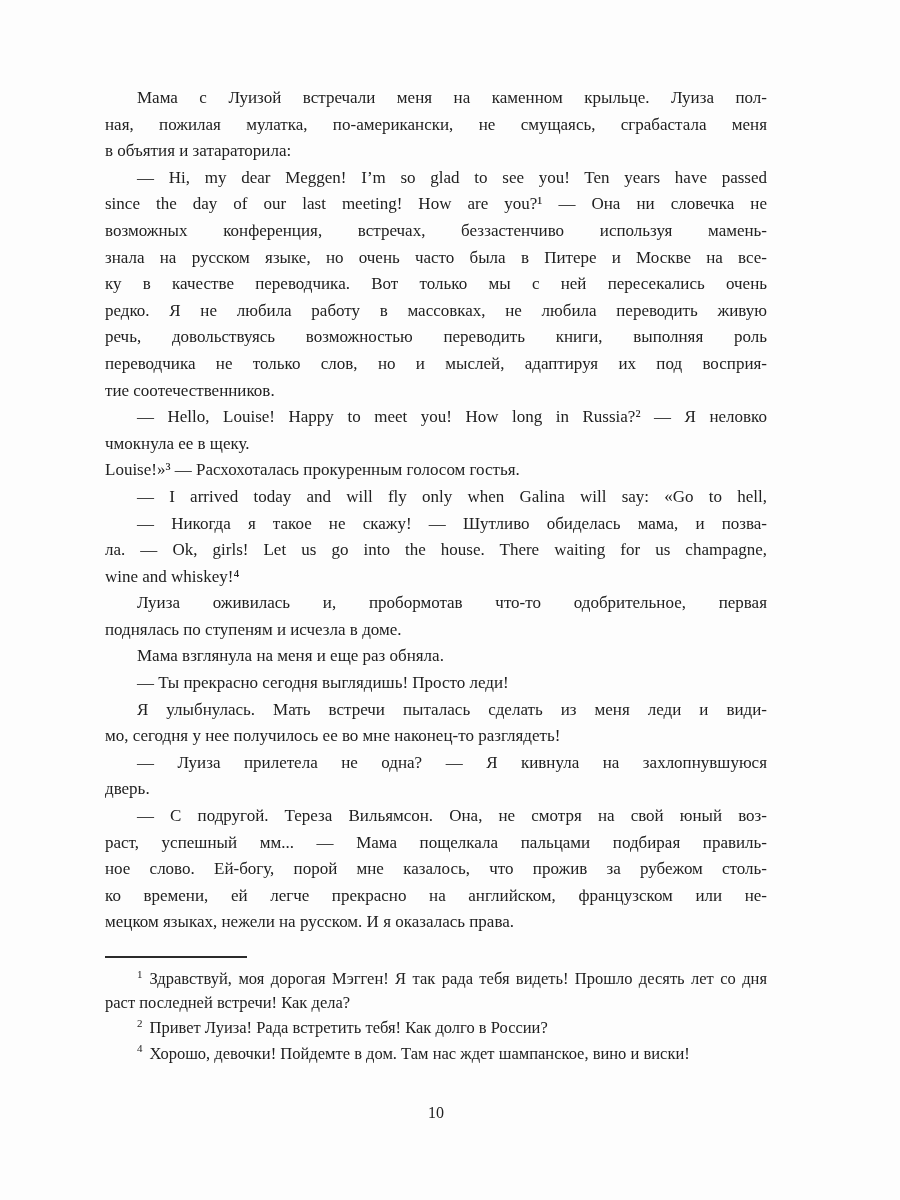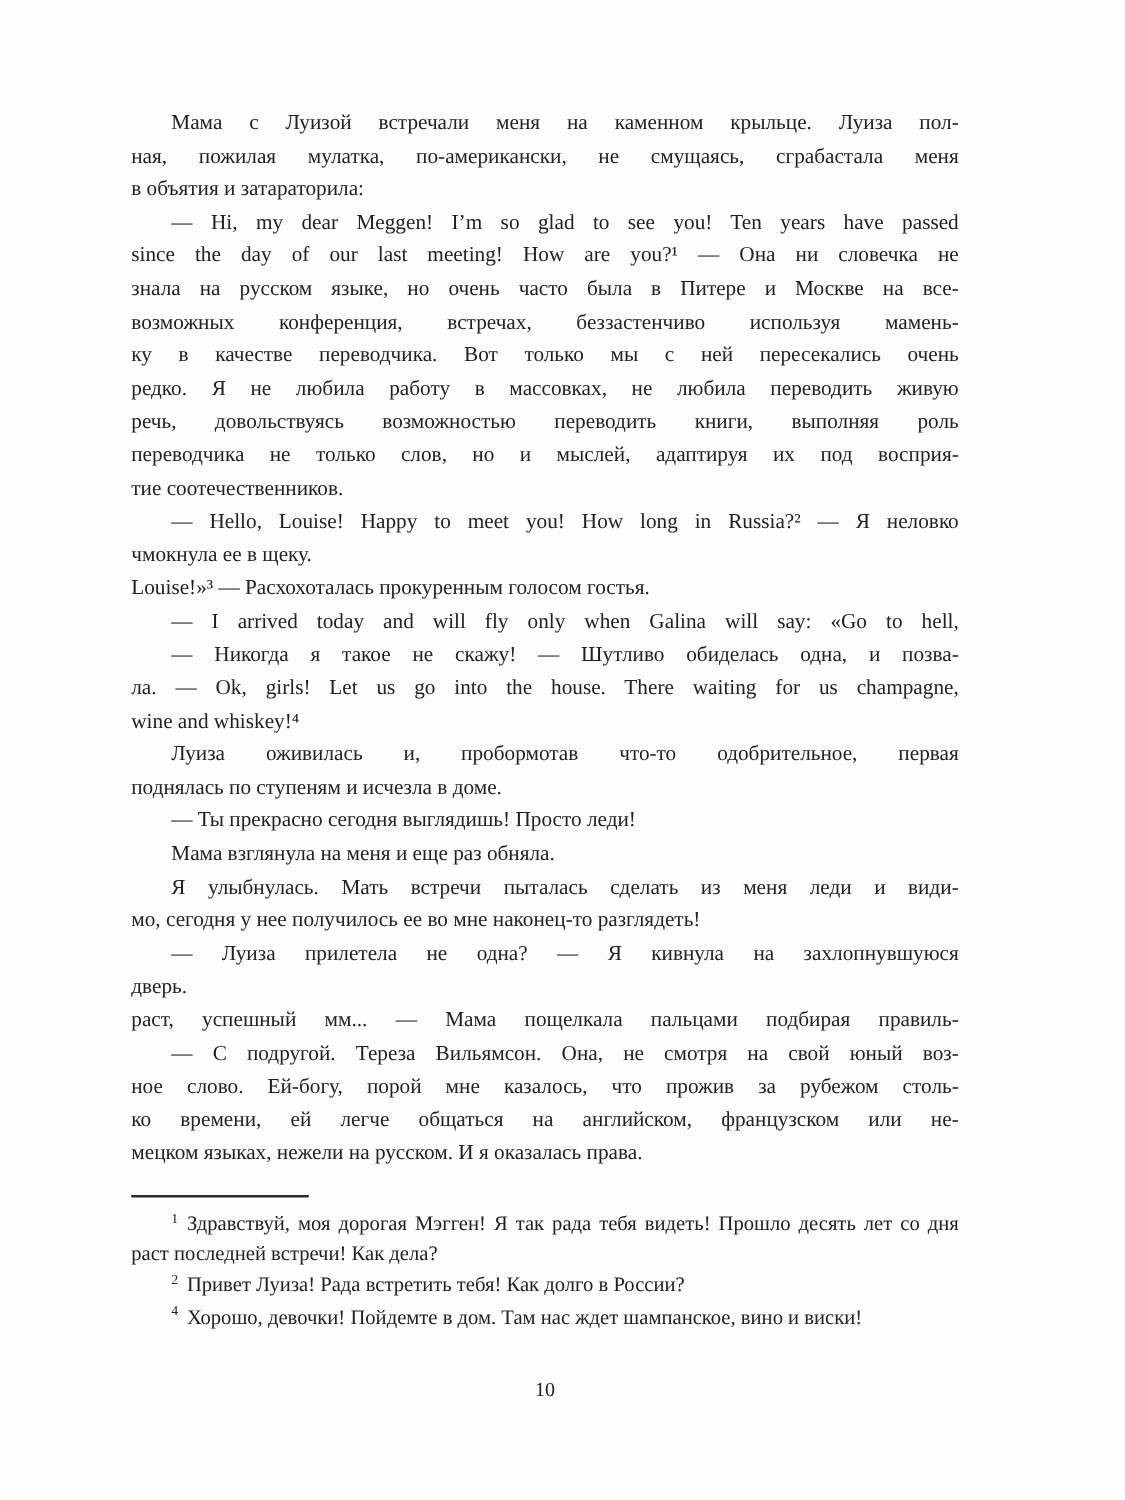--- a/index.html
+++ b/index.html
@@ -70,64 +70,64 @@
 <div class="page">
   <div class="body-text">
       <div>
         <div class="line first j">Мама с Луизой встречали меня на каменном крыльце. Луиза пол-</div>
         <div class="line j">ная, пожилая мулатка, по-американски, не смущаясь, сграбастала меня</div>
         <div class="line">в объятия и затараторила:</div>
       </div>
       <div>
         <div class="line first j">— Hi, my dear Meggen! I’m so glad to see you! Ten years have passed</div>
         <div class="line j">since the day of our last meeting! How are you?¹ — Она ни словечка не</div>
+        <div class="line j">возможных конференция, встречах, беззастенчиво используя мамень-</div>
         <div class="line j">знала на русском языке, но очень часто была в Питере и Москве на все-</div>
-        <div class="line j">возможных конференция, встречах, беззастенчиво используя мамень-</div>
         <div class="line j">ку в качестве переводчика. Вот только мы с ней пересекались очень</div>
         <div class="line j">редко. Я не любила работу в массовках, не любила переводить живую</div>
         <div class="line j">речь, довольствуясь возможностью переводить книги, выполняя роль</div>
         <div class="line j">переводчика не только слов, но и мыслей, адаптируя их под восприя-</div>
         <div class="line">тие соотечественников.</div>
       </div>
       <div>
         <div class="line first j">— Hello, Louise! Happy to meet you! How long in Russia?² — Я неловко</div>
         <div class="line">чмокнула ее в щеку.</div>
       </div>
       <div>
         <div class="line">Louise!»³ — Расхохоталась прокуренным голосом гостья.</div>
         <div class="line first j">— I arrived today and will fly only when Galina will say: «Go to hell,</div>
       </div>
       <div>
-        <div class="line first j">— Никогда я такое не скажу! — Шутливо обиделась одна, и позва-</div>
+        <div class="line first j">— Никогда я такое не скажу! — Шутливо обиделась мама, и позва-</div>
         <div class="line j">ла. — Ok, girls! Let us go into the house. There waiting for us champagne,</div>
         <div class="line">wine and whiskey!⁴</div>
       </div>
       <div>
         <div class="line first j">Луиза оживилась и, пробормотав что-то одобрительное, первая</div>
         <div class="line">поднялась по ступеням и исчезла в доме.</div>
       </div>
       <div>
-        <div class="line first">— Ты прекрасно сегодня выглядишь! Просто леди!</div>
+        <div class="line first">Мама взглянула на меня и еще раз обняла.</div>
       </div>
       <div>
-        <div class="line first">Мама взглянула на меня и еще раз обняла.</div>
+        <div class="line first">— Ты прекрасно сегодня выглядишь! Просто леди!</div>
       </div>
       <div>
         <div class="line first j">Я улыбнулась. Мать встречи пыталась сделать из меня леди и види-</div>
         <div class="line">мо, сегодня у нее получилось ее во мне наконец-то разглядеть!</div>
       </div>
       <div>
         <div class="line first j">— Луиза прилетела не одна? — Я кивнула на захлопнувшуюся</div>
         <div class="line">дверь.</div>
       </div>
       <div>
+        <div class="line first j">— С подругой. Тереза Вильямсон. Она, не смотря на свой юный воз-</div>
         <div class="line j">раст, успешный мм... — Мама пощелкала пальцами подбирая правиль-</div>
-        <div class="line first j">— С подругой. Тереза Вильямсон. Она, не смотря на свой юный воз-</div>
         <div class="line j">ное слово. Ей-богу, порой мне казалось, что прожив за рубежом столь-</div>
-        <div class="line j">ко времени, ей легче общаться на английском, французском или не-</div>
+        <div class="line j">ко времени, ей легче прекрасно на английском, французском или не-</div>
         <div class="line">мецком языках, нежели на русском. И я оказалась права.</div>
       </div>
     </div>
   <div class="fn-divider"></div>
   <div class="footnotes">
       <div class="footnote">
         <div class="fn-line fn-first j"><sup>1</sup>Здравствуй, моя дорогая Мэгген! Я так рада тебя видеть! Прошло десять лет со дня</div>
         <div class="fn-line">раст последней встречи! Как дела?</div>
       </div>
       <div class="footnote">

